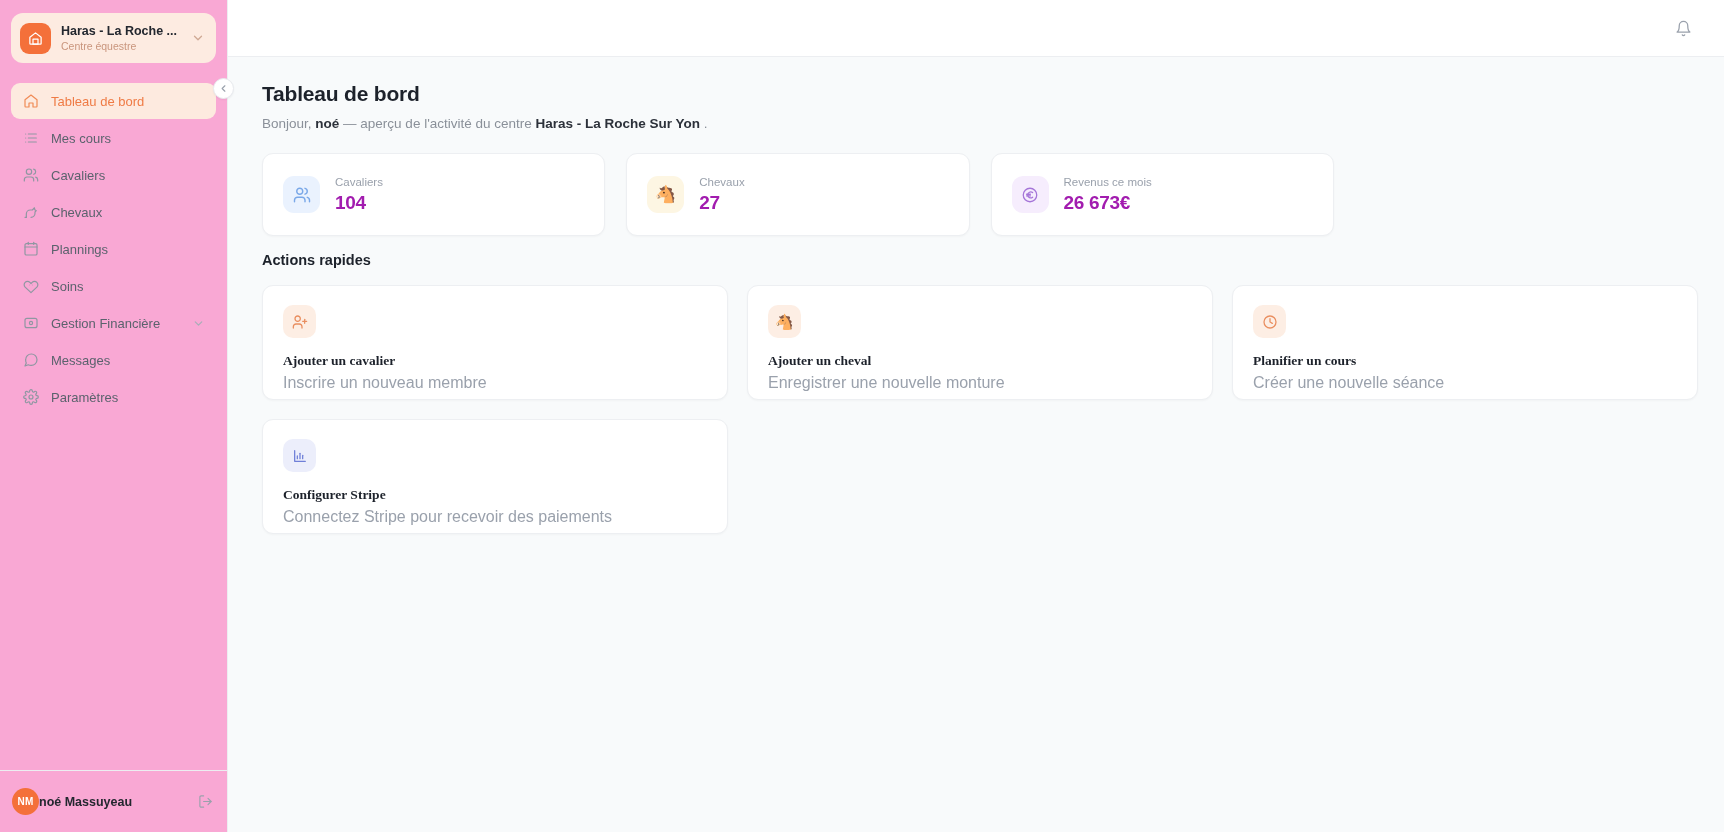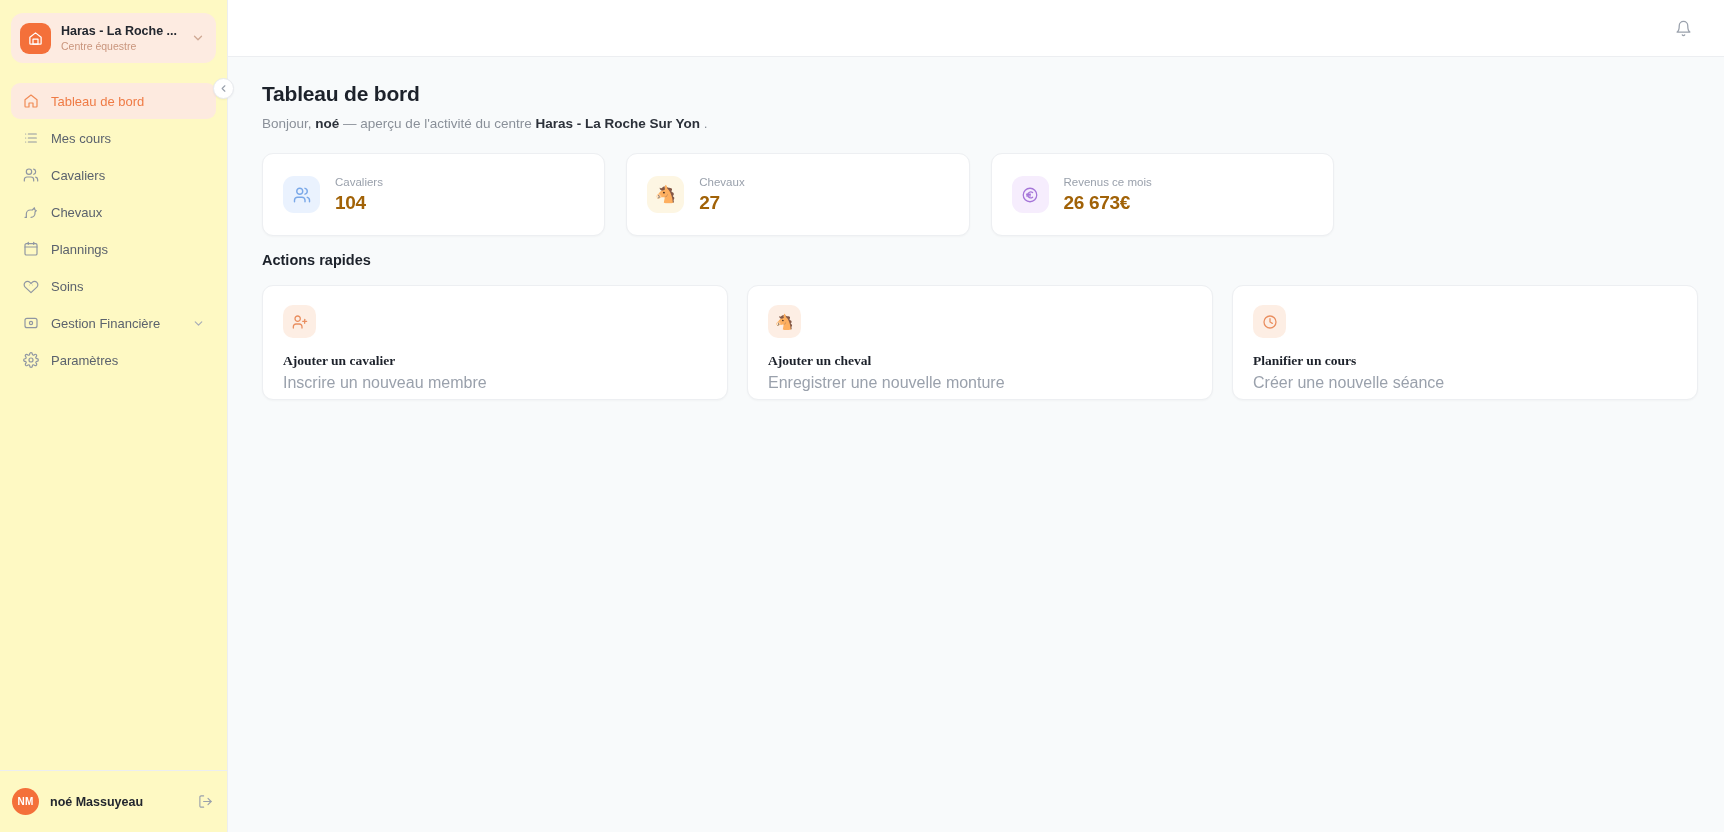--- a/index.html
+++ b/index.html
@@ -7,21 +7,21 @@
     width: 1724px; height: 832px;
     font-family: "Liberation Sans", sans-serif;
     background: #ffffff;
     overflow: hidden;
   }
   .app { display: flex; width: 1724px; height: 832px; position: relative; }
 
   
   .sidebar {
     width: 228px; height: 832px; flex: 0 0 228px;
-    background: #fef9c3;
+    background: #f9a8d4;
     border-right: 1px solid #eceef1;
     display: flex; flex-direction: column;
     position: relative;
   }
   .org-switcher {
     margin: 13px 11px 0 11px;
     height: 50px;
     background: #fdebe1;
     border-radius: 12px;
     display: flex; align-items: center;
@@ -67,21 +67,21 @@
   }
   .nav-item .nav-ico { flex: 0 0 17px; display: flex; align-items: center; justify-content: center; color: #9097a2; }
   .nav-item .nav-label { flex: 1 1 auto; white-space: nowrap; }
   .nav-item .nav-caret { flex: 0 0 auto; color: #a8aeb8; display: flex; }
   .nav-item.active { background: #fdeadf; color: #ef7b45; }
   .nav-item.active .nav-ico { color: #f08a55; }
 
   .user-row {
     border-top: 1px solid #eceef1;
     height: 62px; display: flex; align-items: center;
-    gap: 11px; padding: 0 14px 0 12px;
+    padding: 0 14px 0 12px;
     cursor: pointer;
   }
   .avatar {
     width: 27px; height: 27px; flex: 0 0 27px; border-radius: 50%;
     background: #f4703a; color: #fff;
     display: flex; align-items: center; justify-content: center;
     font-size: 10px; font-weight: bold; letter-spacing: .3px;
   }
   .user-meta { flex: 1 1 auto; min-width: 0; }
   .user-name {
@@ -131,21 +131,21 @@
     height: 83px; display: flex; align-items: center; gap: 15px;
     padding: 0 20px;
     box-shadow: 0 1px 2px rgba(16,24,40,.03);
   }
   .stat-ico {
     width: 37px; height: 37px; flex: 0 0 37px; border-radius: 11px;
     display: flex; align-items: center; justify-content: center;
     font-size: 17px;
   }
   .stat-label { font-size: 11.5px; color: #9aa1ac; line-height: 15px; }
-  .stat-value { font-size: 19px; font-weight: bold; color: #a16207; line-height: 25px; letter-spacing: -.3px; }
+  .stat-value { font-size: 19px; font-weight: bold; color: #a21caf; line-height: 25px; letter-spacing: -.3px; }
 
   .section-title {
     margin-top: 16px; font-size: 14.5px; font-weight: bold; color: #1d222b;
   }
   .actions {
     margin-top: 17px;
     display: grid; grid-template-columns: repeat(3, 1fr); gap: 19px;
   }
   .action-card {
     background: #fff; border: 1px solid #edeff2; border-radius: 11px;
@@ -274,20 +274,28 @@
             </svg>
         </span>
         <span class="nav-label">Gestion Financière</span>
         <span class="nav-caret">
           <svg width="13" height="13" viewBox="0 0 24 24" fill="none" stroke="currentColor" stroke-width="2.2" stroke-linecap="round" stroke-linejoin="round">
               <polyline points="6 9 12 15 18 9"></polyline>
             </svg>
         </span>
       </div>
 
+      <div class="nav-item">
+        <span class="nav-ico">
+          <svg width="16" height="16" viewBox="0 0 24 24" fill="none" stroke="currentColor" stroke-width="1.8" stroke-linecap="round" stroke-linejoin="round">
+              <path d="M21 11.5a8.4 8.4 0 0 1-9 8.5 9.4 9.4 0 0 1-4-.9L3 21l1.9-4.6A8.4 8.4 0 0 1 4 11.5 8.4 8.4 0 0 1 12.5 3 8.4 8.4 0 0 1 21 11.5z"></path>
+            </svg>
+        </span>
+        <span class="nav-label">Messages</span>
+      </div>
 
       <div class="nav-item">
         <span class="nav-ico">
           <svg width="16" height="16" viewBox="0 0 24 24" fill="none" stroke="currentColor" stroke-width="1.8" stroke-linecap="round" stroke-linejoin="round">
               <circle cx="12" cy="12" r="3"></circle>
               <path d="M19.4 15a1.6 1.6 0 0 0 .3 1.8l.1.1a2 2 0 1 1-2.8 2.8l-.1-.1a1.6 1.6 0 0 0-1.8-.3 1.6 1.6 0 0 0-1 1.5V21a2 2 0 1 1-4 0v-.1A1.6 1.6 0 0 0 9 19.4a1.6 1.6 0 0 0-1.8.3l-.1.1a2 2 0 1 1-2.8-2.8l.1-.1a1.6 1.6 0 0 0 .3-1.8 1.6 1.6 0 0 0-1.5-1H3a2 2 0 1 1 0-4h.1A1.6 1.6 0 0 0 4.6 9a1.6 1.6 0 0 0-.3-1.8l-.1-.1a2 2 0 1 1 2.8-2.8l.1.1a1.6 1.6 0 0 0 1.8.3H9a1.6 1.6 0 0 0 1-1.5V3a2 2 0 1 1 4 0v.1a1.6 1.6 0 0 0 1 1.5 1.6 1.6 0 0 0 1.8-.3l.1-.1a2 2 0 1 1 2.8 2.8l-.1.1a1.6 1.6 0 0 0-.3 1.8V9a1.6 1.6 0 0 0 1.5 1H21a2 2 0 1 1 0 4h-.1a1.6 1.6 0 0 0-1.5 1z"></path>
             </svg>
         </span>
         <span class="nav-label">Paramètres</span>
       </div>
@@ -404,18 +412,30 @@
           <div class="action-ico" style="background:#fdeee4;color:#e98e5f">
             <svg width="16" height="16" viewBox="0 0 24 24" fill="none" stroke="currentColor" stroke-width="1.9" stroke-linecap="round" stroke-linejoin="round">
                 <circle cx="12" cy="12" r="9"></circle>
                 <polyline points="12 7 12 12 15.5 14"></polyline>
               </svg>
           </div>
           <div class="action-title">Planifier un cours</div>
           <div class="action-desc">Créer une nouvelle séance</div>
         </div>
 
+        <div class="action-card">
+          <div class="action-ico" style="background:#eceefb;color:#6f7fd8">
+            <svg width="16" height="16" viewBox="0 0 24 24" fill="none" stroke="currentColor" stroke-width="1.9" stroke-linecap="round" stroke-linejoin="round">
+                <polyline points="4 4 4 20 20 20"></polyline>
+                <line x1="8" y1="16" x2="8" y2="12"></line>
+                <line x1="12" y1="16" x2="12" y2="8"></line>
+                <line x1="16" y1="16" x2="16" y2="11"></line>
+              </svg>
+          </div>
+          <div class="action-title">Configurer Stripe</div>
+          <div class="action-desc">Connectez Stripe pour recevoir des paiements</div>
+        </div>
 
       </div>
 
     </div>
   </section>
 </div>
 
 </body></html>

